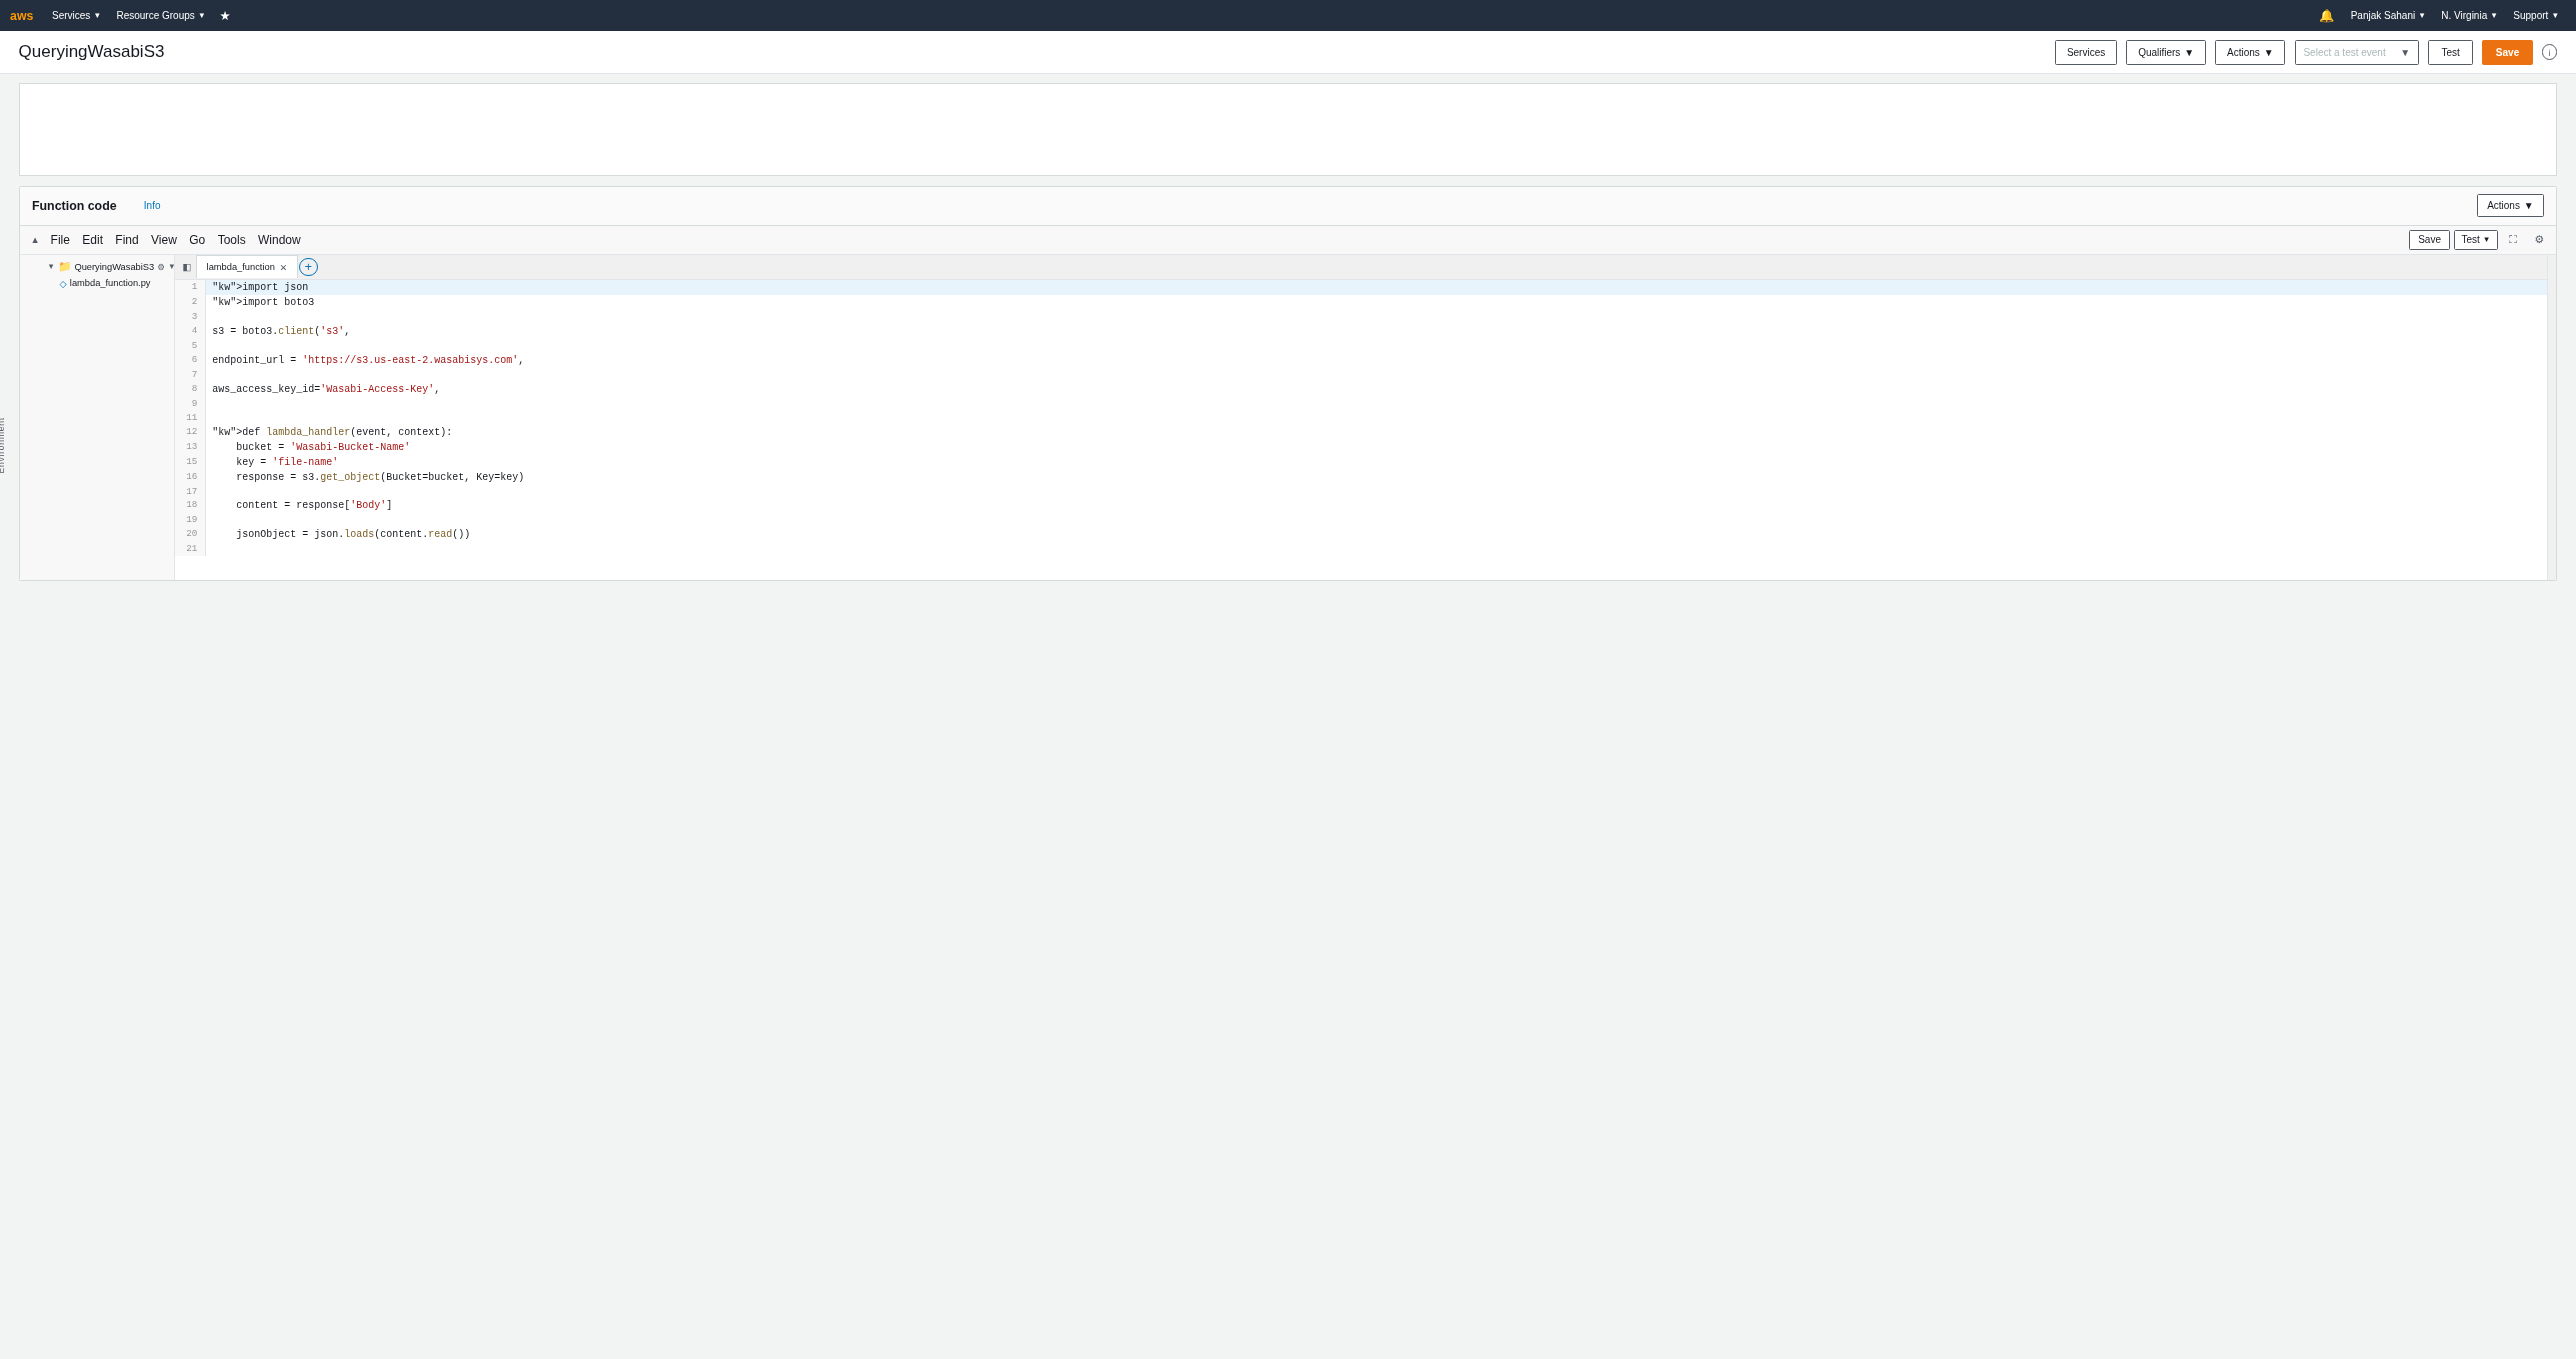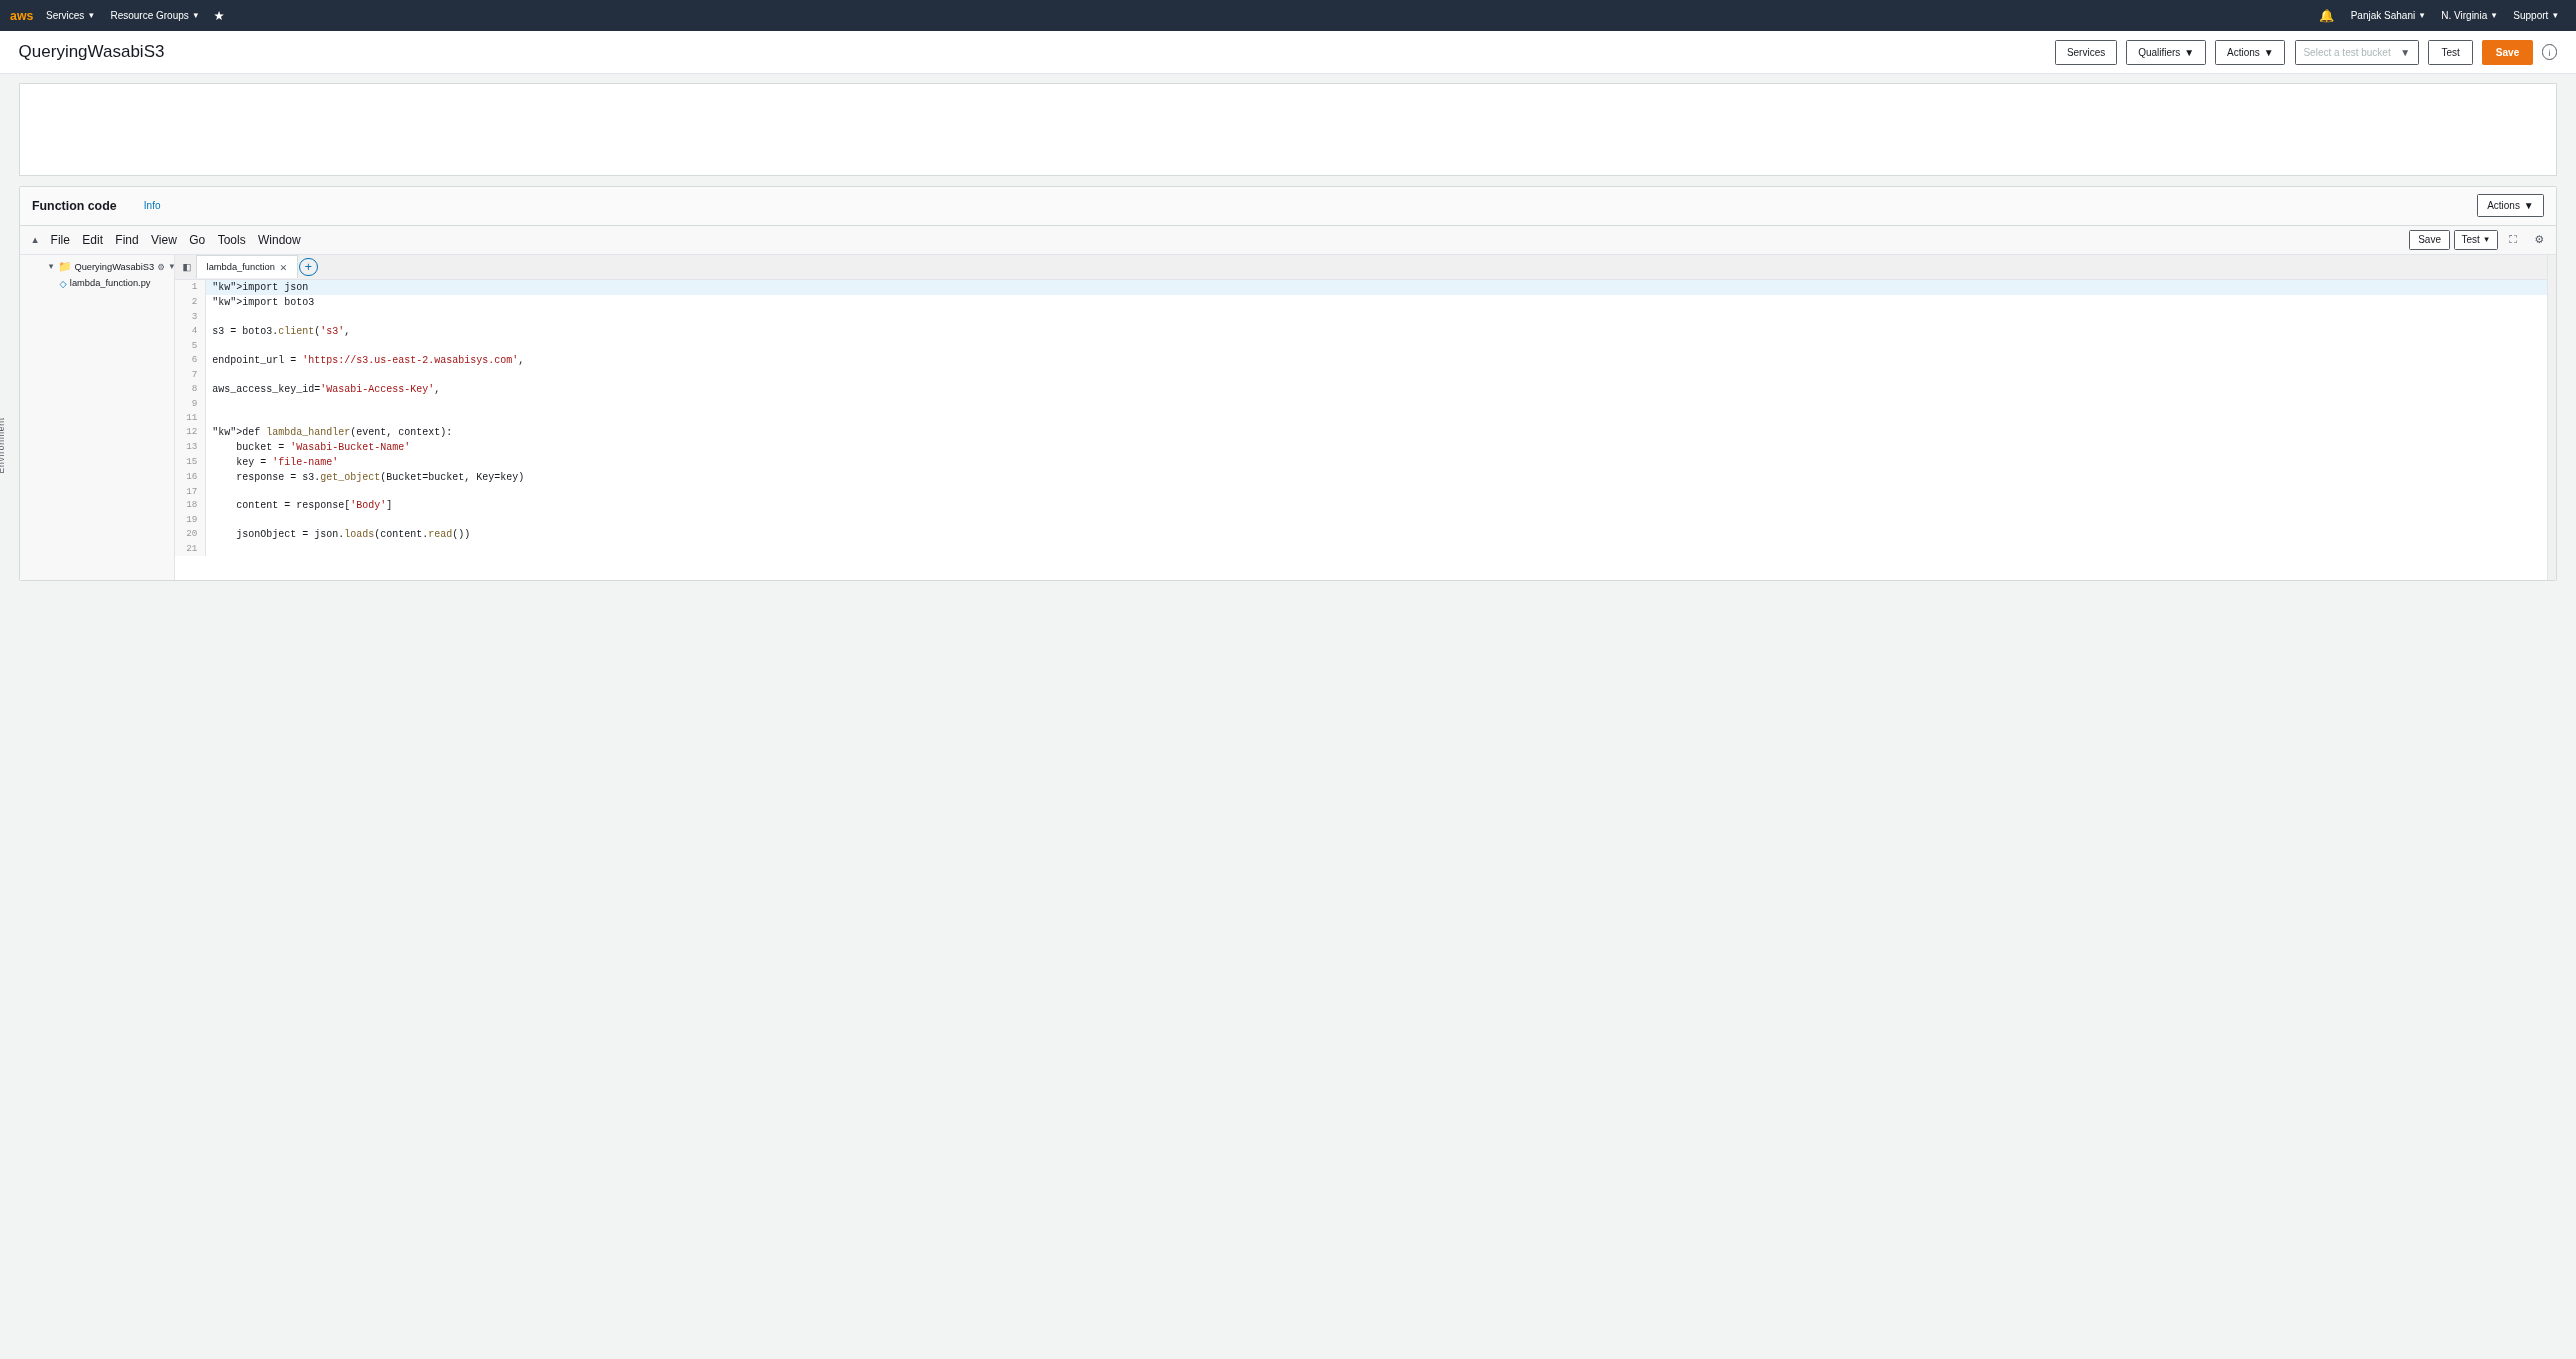--- a/index.html
+++ b/index.html
@@ -13,21 +13,21 @@
       display: flex;
       align-items: center;
       padding: 0 9.3px;
       gap: 0;
       position: relative;
       z-index: 100;
     }
     .aws-logo {
       width: 28px;
       height: 28px;
-      margin-right: 1px;
+      margin-right: 7px;
       display: flex;
       align-items: center;
       justify-content: flex-end;
     }
     .aws-logo svg { width: 28px; height: 28px; }
     .nav-item {
       color: #fff;
       font-size: 10px;
       padding: 0 7.7px;
       height: 31px;
@@ -425,21 +425,21 @@
   </button>
   <button class="header-btn">
     <span>Qualifiers</span>
     <span>▼</span>
   </button>
   <button class="header-btn">
     <span>Actions</span>
     <span>▼</span>
   </button>
   <div class="test-event-select">
-    <span style="flex:1; color:#aab7b8;">Select a test bucket</span>
+    <span style="flex:1; color:#aab7b8;">Select a test event</span>
     <span style="color:#545b64;">▼</span>
   </div>
   <button class="btn-test">
     <span>Test</span>
   </button>
   <button class="btn-save">
     <span>Save</span>
   </button>
   <div class="info-icon">ℹ</div>
 </div>

